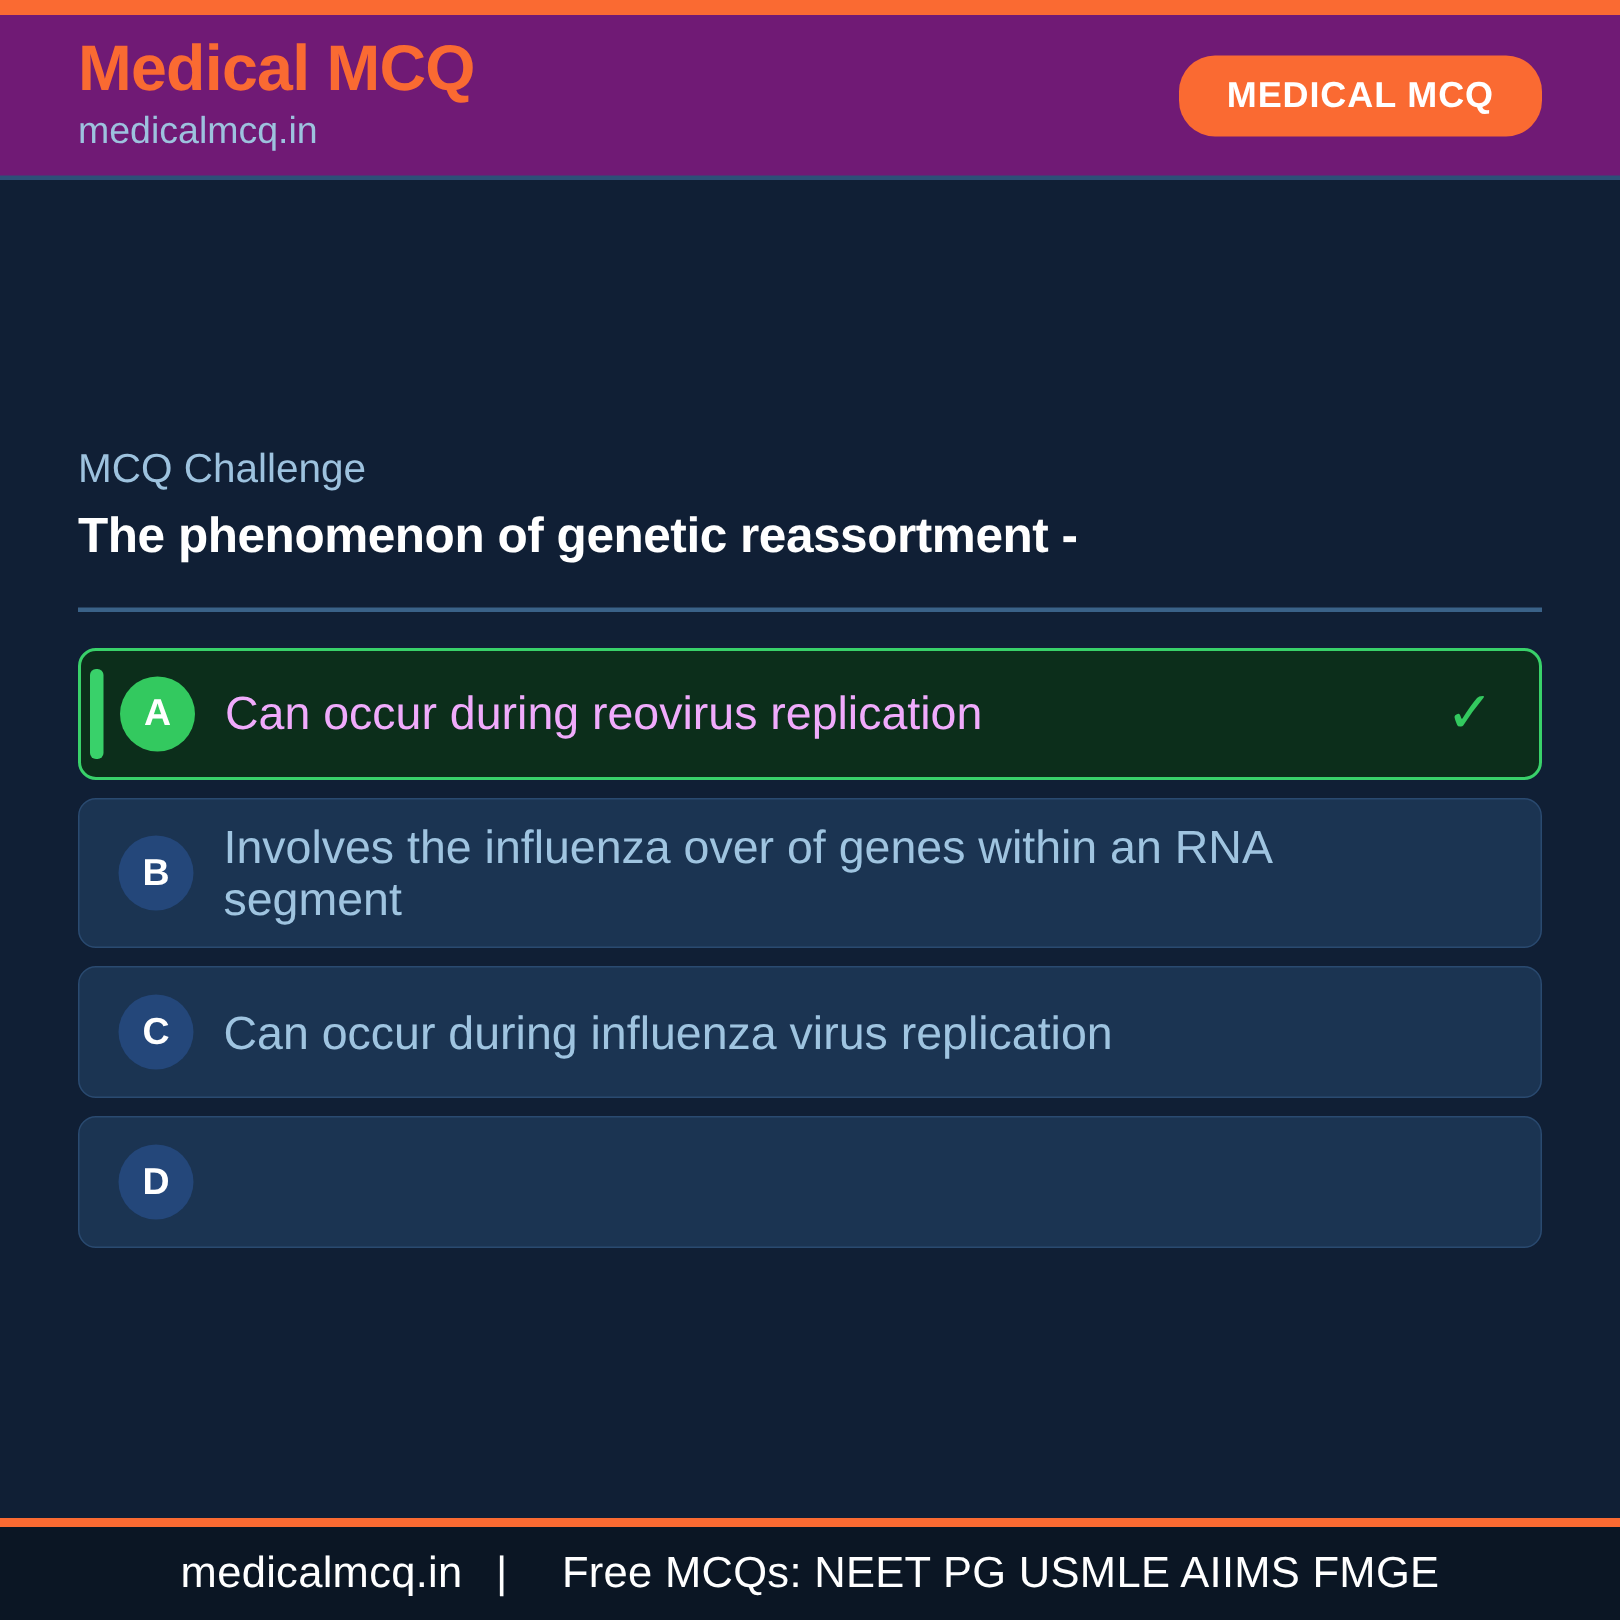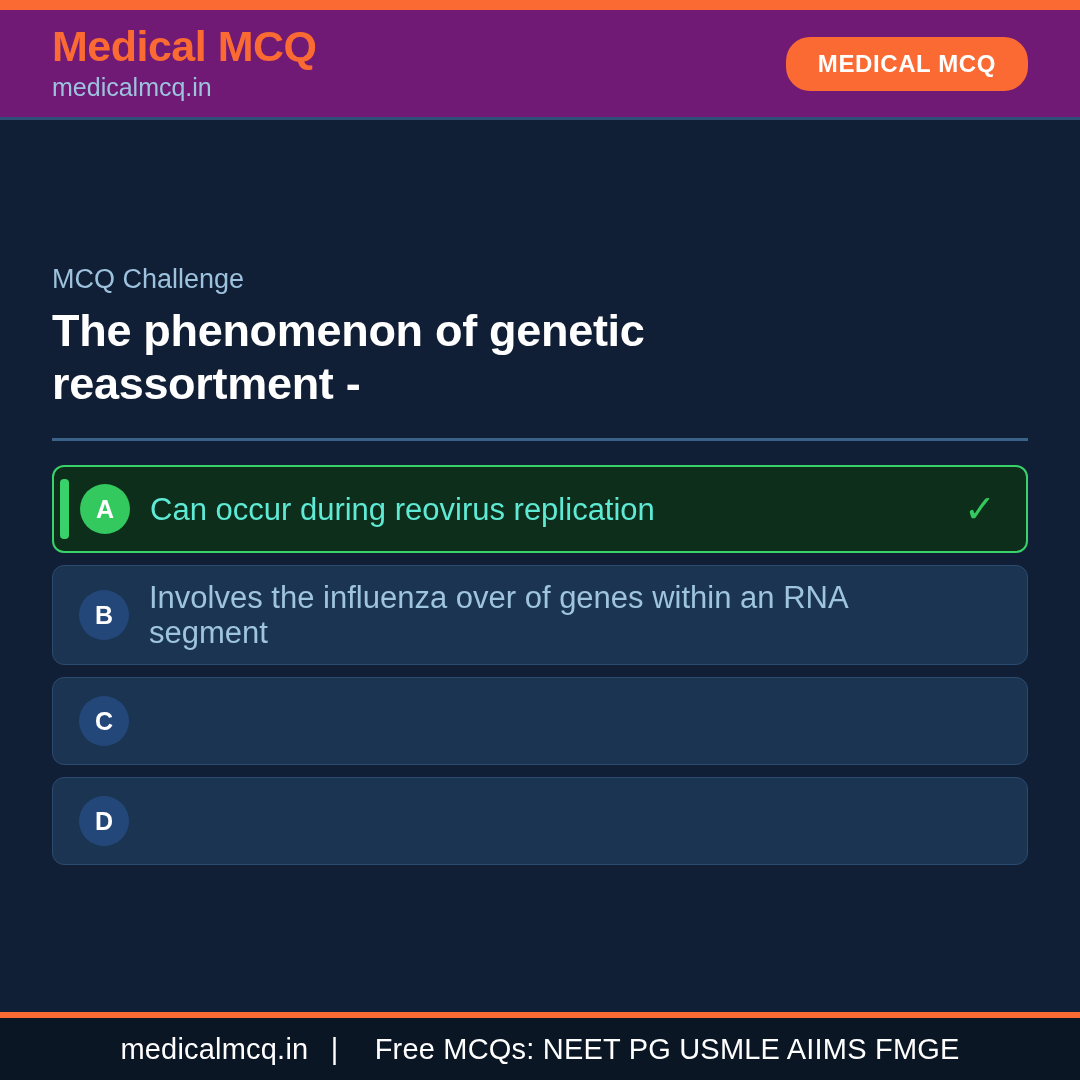--- a/index.html
+++ b/index.html
@@ -86,21 +86,21 @@
 
   .eyebrow {
     color: #9dc2de;
     font-size: 27px;
     line-height: 1.2;
     margin-bottom: 10px;
   }
 
   .question {
     color: #ffffff;
-    font-size: 45px;
+    font-size: 33px;
     font-weight: bold;
     line-height: 1.17;
     letter-spacing: -0.3px;
     max-width: 860px;
   }
 
   .q-divider {
     height: 3px;
     background: #3a6288;
     margin: 28px 0 24px 0;
@@ -166,21 +166,21 @@
     position: absolute;
     left: 6px;
     top: 12px;
     bottom: 12px;
     width: 9px;
     border-radius: 4px;
     background: #39d16a;
   }
 
   .option.correct .badge { background: #33c95f; }
-  .option.correct .opt-text { color: #5eead4; }
+  .option.correct .opt-text { color: #f0abfc; }
   .option.correct .tick { color: #33c95f; }
 
   
   .footer {
     flex: 0 0 auto;
     border-top: 6px solid #fa6a32;
     background: #0b1624;
     height: 68px;
     display: flex;
     align-items: center;
@@ -227,20 +227,21 @@
         </div>
 
         <div class="option">
           <div class="badge">B</div>
           <div class="opt-text">Involves the influenza over of genes within an RNA segment</div>
           <div class="tick"></div>
         </div>
 
         <div class="option">
           <div class="badge">C</div>
+          <div class="opt-text">Can occur during influenza virus replication</div>
           <div class="tick"></div>
         </div>
 
         <div class="option">
           <div class="badge">D</div>
           <div class="tick"></div>
         </div>
 
       </div>
     </div>

